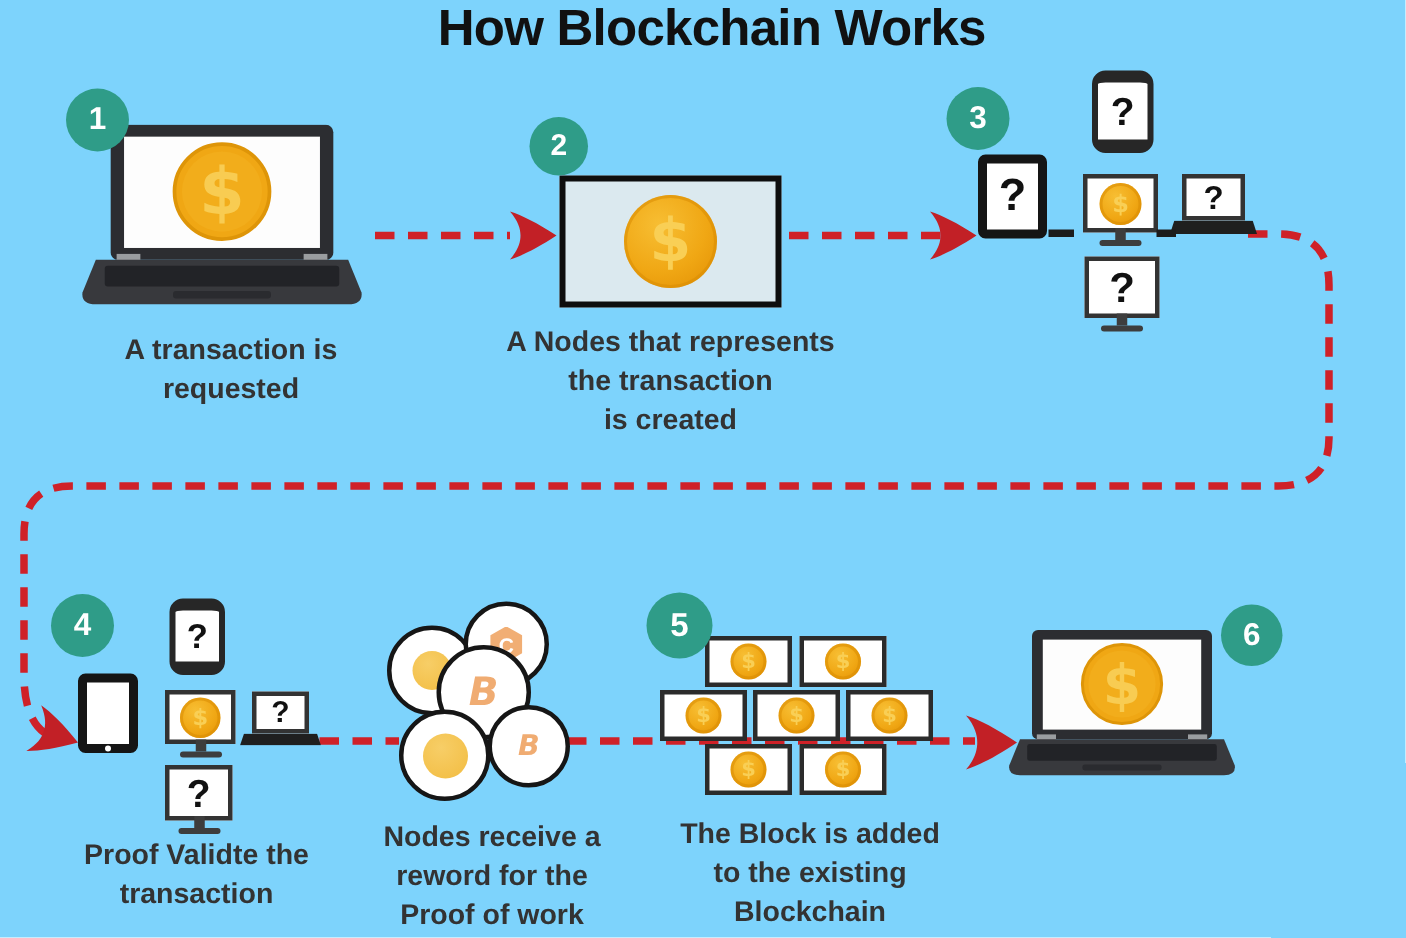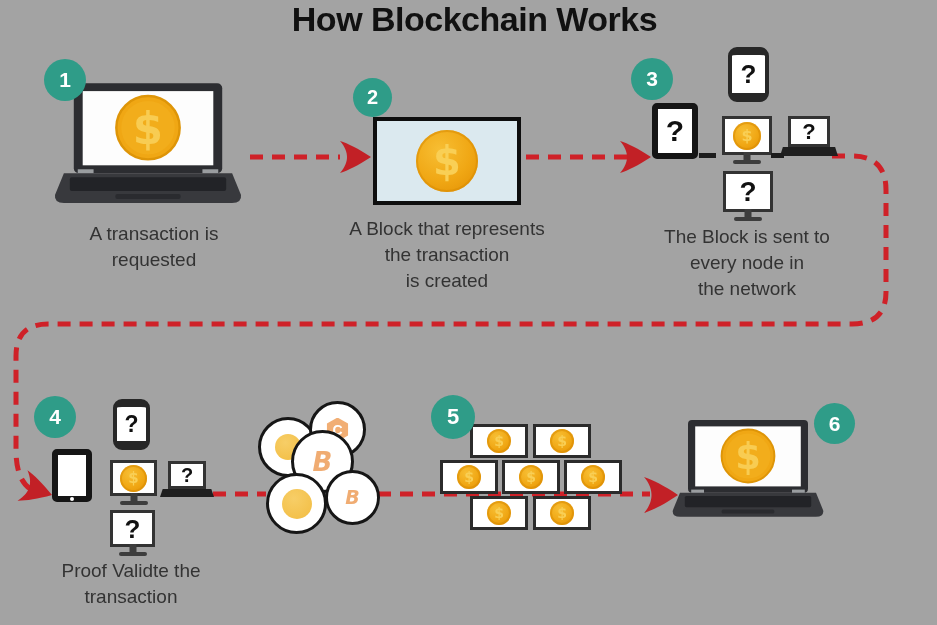--- a/index.html
+++ b/index.html
@@ -1,36 +1,36 @@
 <!DOCTYPE html>
 <html><head>
 <meta charset="utf-8">
 <style>
   * { margin:0; padding:0; box-sizing:border-box; }
   html,body { background:#fff; }
   .canvas {
-    position:relative; width:937px; height:625px; background:#a3a3a3;
+    position:relative; width:937px; height:625px; background:#7dd3fc;
     overflow:hidden; font-family:"Liberation Sans",sans-serif;
   }
   .flow-svg { position:absolute; left:0; top:0; z-index:0; }
   .layer { position:absolute; inset:0; z-index:1; }
 
   .page-title {
     position:absolute; left:0; top:0; width:100%; text-align:center;
     font-size:34px; font-weight:bold; color:#111; letter-spacing:-0.5px;
     transform:translateX(6px);
   }
   .badge {
     position:absolute; background:#2F9C88; color:#fff; border-radius:50%;
     display:flex; align-items:center; justify-content:center;
     font-weight:bold; font-size:21px; z-index:3;
   }
   .caption {
     position:absolute; width:260px; text-align:center; white-space:pre-line;
-    font-weight:normal; font-size:19px; line-height:1.38; color:#333;
+    font-weight:bold; font-size:19px; line-height:1.38; color:#333;
   }
   .coin {
     border-radius:50%;
     background:radial-gradient(circle at 38% 32%, #F7BE33, #F0A714 55%, #E39104 95%);
     box-shadow:inset 0 0 0 2px rgba(216,140,4,.55);
     color:#F9CF55; font-weight:bold;
     display:flex; align-items:center; justify-content:center;
     font-family:"DejaVu Sans",sans-serif;
   }
   .block2 {
@@ -230,23 +230,26 @@
       <text x="95" y="46" text-anchor="middle" dominant-baseline="central" font-family="DejaVu Sans" font-weight="bold" font-size="46" fill="#F8CC52">$</text>
       <rect x="24" y="87" width="16" height="6" fill="#9A9DA0"></rect>
       <rect x="150" y="87" width="16" height="6" fill="#9A9DA0"></rect>
       <path d="M10,91 L180,91 L189,113 Q190,121 180,121 L10,121 Q0,121 1,113 Z" fill="#38393D"></path>
       <rect x="16" y="95" width="158" height="14" rx="2" fill="#222327"></rect>
       <rect x="62" y="112" width="66" height="5" rx="2" fill="#2A2B2F"></rect>
     </svg>
 
     <div class="caption" style="left:24px;top:221px">A transaction is
 requested</div>
-    <div class="caption" style="left:317px;top:216px">A Block that represents
+    <div class="caption" style="left:317px;top:216px">A Nodes that represents
 the transaction
 is created</div>
-    <div class="caption" style="left:617px;top:224px">The Block is sent to
-every node in
-the network</div>
     <div class="caption" style="left:1px;top:558px">Proof Validte the
 transaction</div>
+    <div class="caption" style="left:198px;top:546px">Nodes receive a
+reword for the
+Proof of work</div>
+    <div class="caption" style="left:410px;top:544px">The Block is added
+to the existing
+Blockchain</div>
 
   </div>
 </div>
 
 </body></html>

